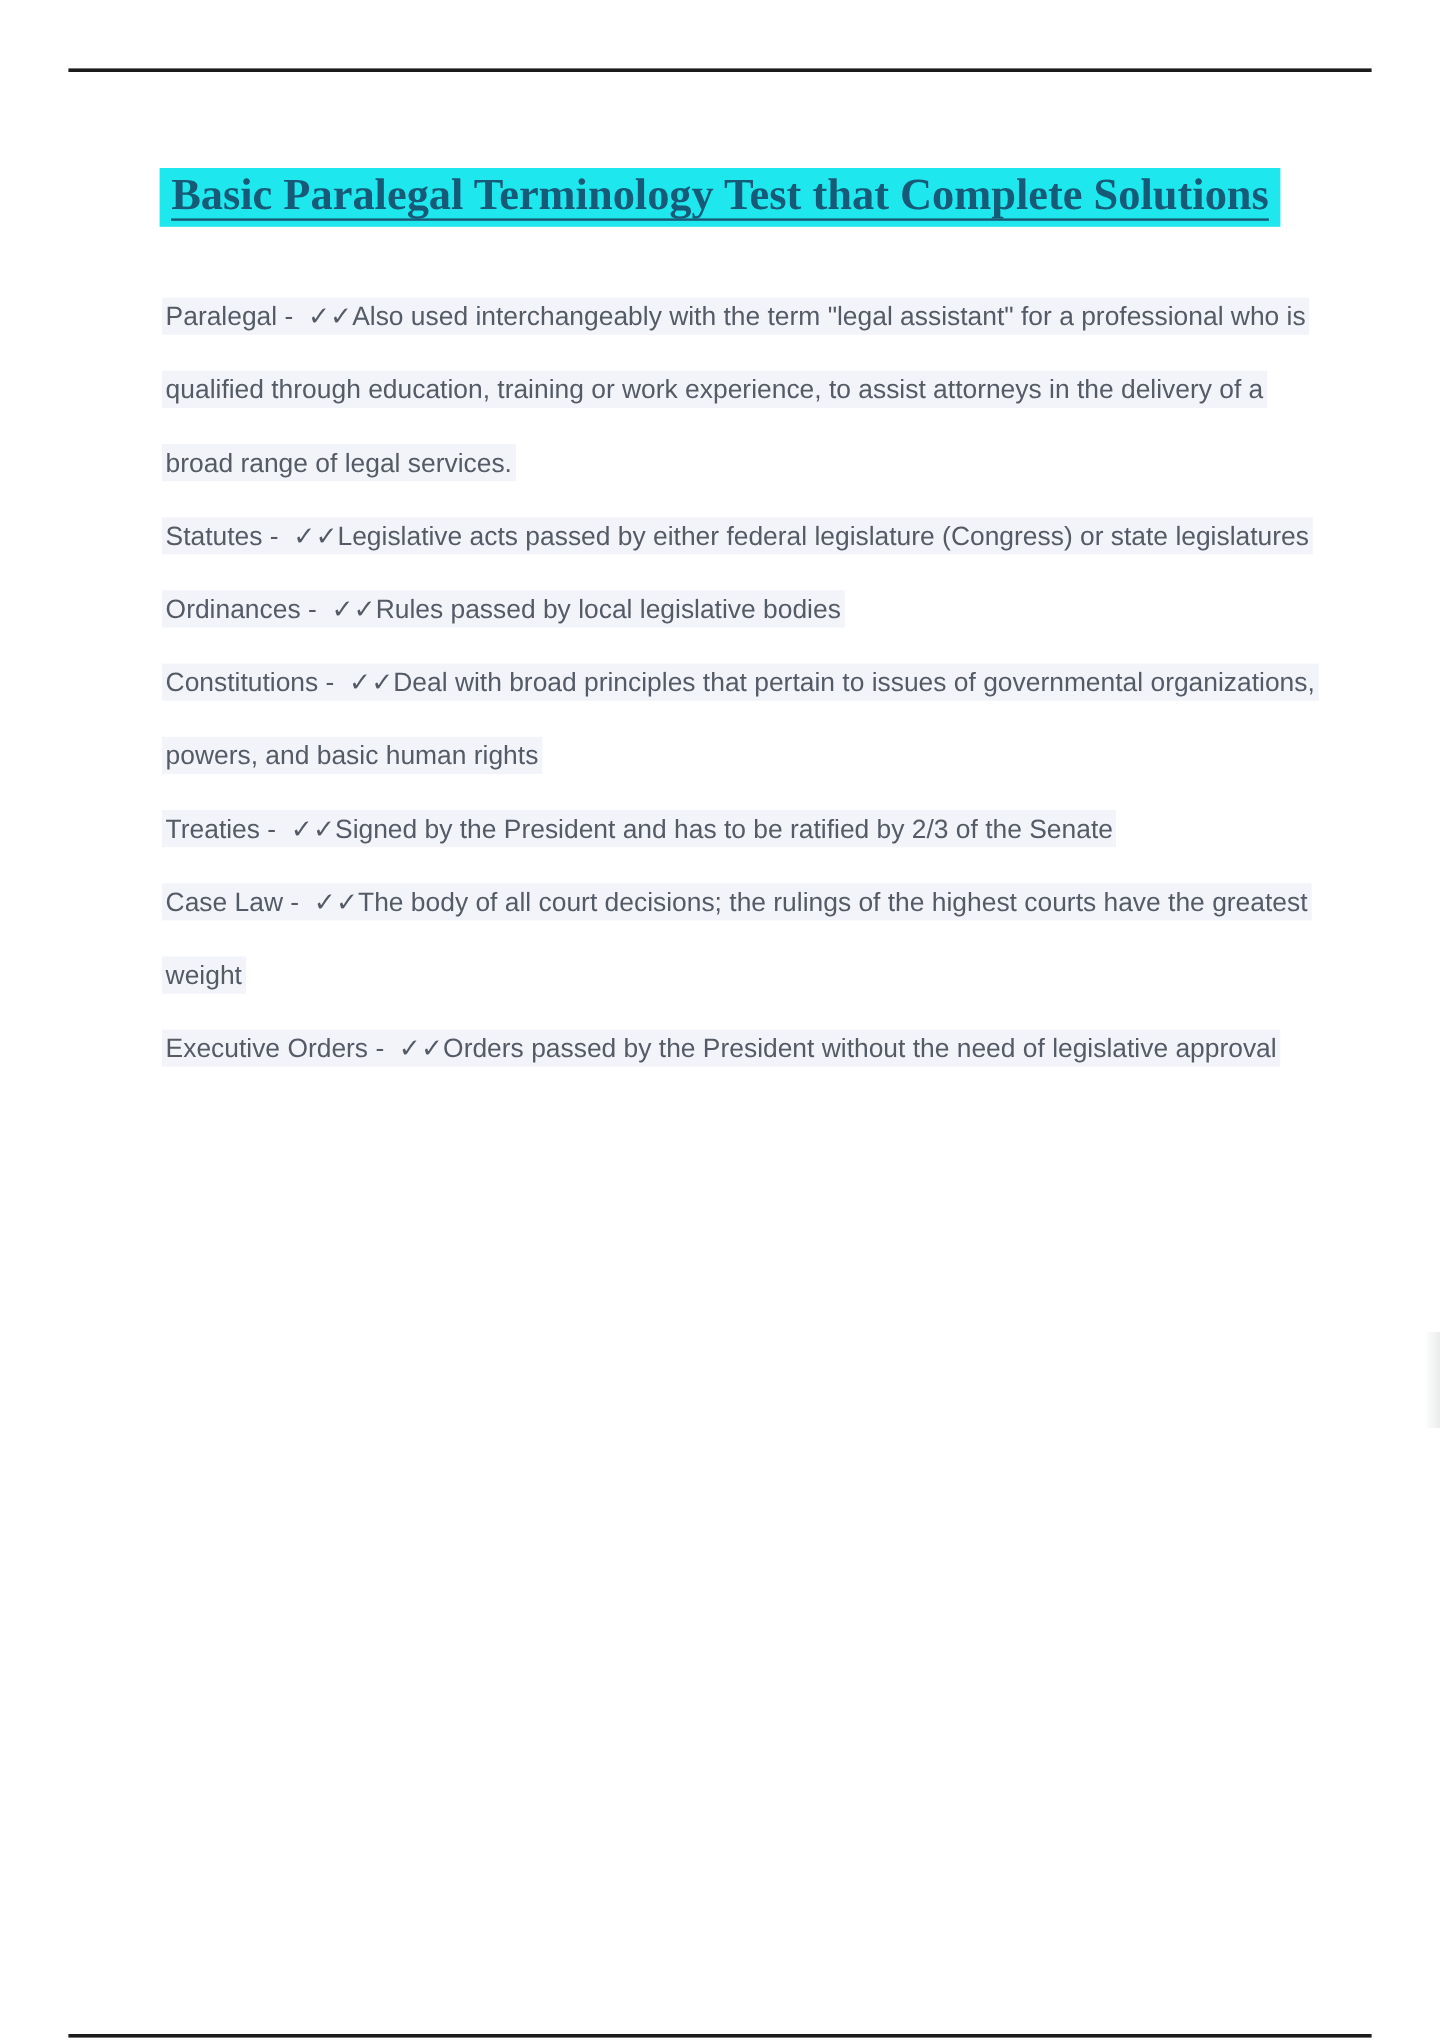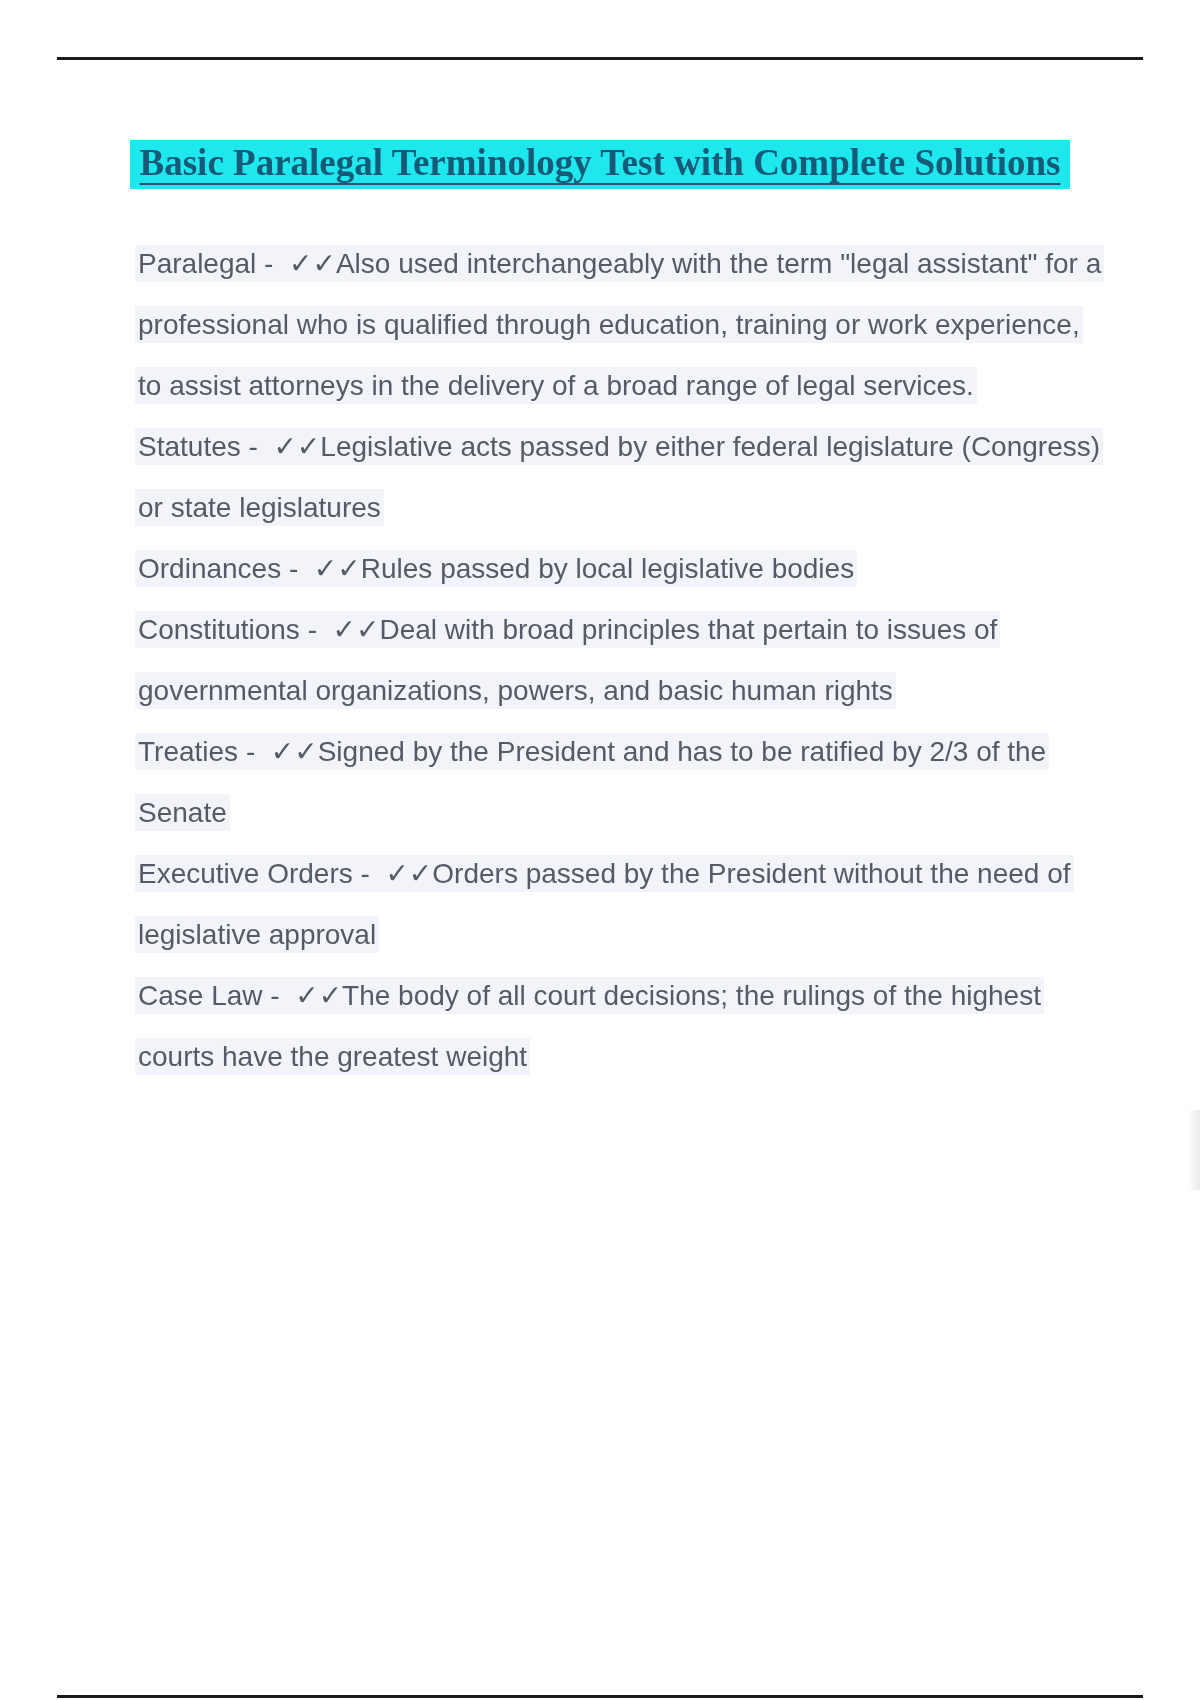--- a/index.html
+++ b/index.html
@@ -40,21 +40,21 @@
     text-decoration:underline;
     text-decoration-thickness:2px;
     text-underline-offset:8px;
     white-space:nowrap;
   }
   .content{
     position:absolute;
     left:135px;
     top:233px;
     width:970px;
-    font-size:28px;
+    font-size:22px;
     line-height:61px;
     color:var(--body_text,#555b66);
   }
   .entry{margin:0;}
   .hl{
     background:var(--line_highlight,#f2f4f9);
     padding:3px 3px;
     -webkit-box-decoration-break:clone;
     box-decoration-break:clone;
   }
@@ -68,28 +68,28 @@
     opacity:.55;
   }
 </style>
 </head>
 <body>
 
 <div class="page">
   <div class="rule top"></div>
 
   <header class="title-wrap">
-    <h1 class="title">Basic Paralegal Terminology Test with Complete Solutions</h1>
+    <h1 class="title">Basic Paralegal Terminology Test that Complete Solutions</h1>
   </header>
 
   <main class="content" id="entries">
       <p class="entry"><span class="hl">Paralegal - &nbsp;✓✓Also used interchangeably with the term "legal assistant" for a professional who is qualified through education, training or work experience, to assist attorneys in the delivery of a broad range of legal services.</span></p>
       <p class="entry"><span class="hl">Statutes - &nbsp;✓✓Legislative acts passed by either federal legislature (Congress) or state legislatures</span></p>
       <p class="entry"><span class="hl">Ordinances - &nbsp;✓✓Rules passed by local legislative bodies</span></p>
       <p class="entry"><span class="hl">Constitutions - &nbsp;✓✓Deal with broad principles that pertain to issues of governmental organizations, powers, and basic human rights</span></p>
       <p class="entry"><span class="hl">Treaties - &nbsp;✓✓Signed by the President and has to be ratified by 2/3 of the Senate</span></p>
+      <p class="entry"><span class="hl">Case Law - &nbsp;✓✓The body of all court decisions; the rulings of the highest courts have the greatest weight</span></p>
       <p class="entry"><span class="hl">Executive Orders - &nbsp;✓✓Orders passed by the President without the need of legislative approval</span></p>
-      <p class="entry"><span class="hl">Case Law - &nbsp;✓✓The body of all court decisions; the rulings of the highest courts have the greatest weight</span></p>
     </main>
 
   <div class="edge-smudge"></div>
   <div class="rule bottom"></div>
 </div>
 
 </body></html>

